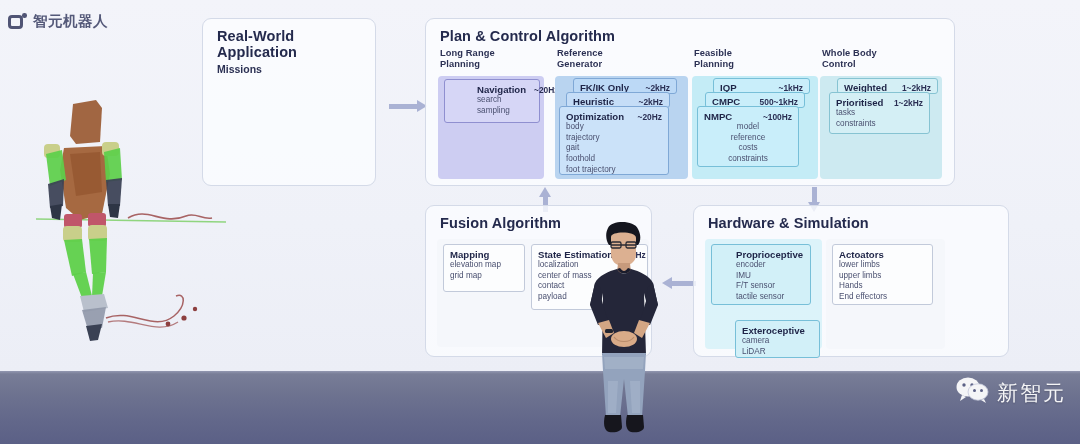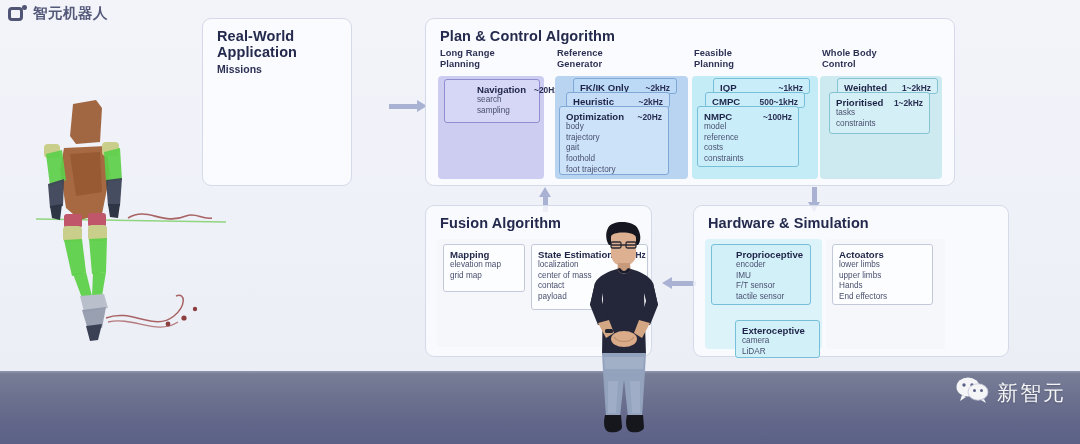--- a/index.html
+++ b/index.html
@@ -25,21 +25,21 @@
   }
 
   
   #slide {
     position: absolute; left: 0px; top: 0px; width: 1080px; height: 372px;
     background: linear-gradient(180deg,#f3f4fa 0%, #eff1f8 60%, #eceef6 100%);
   }
 
   
   #brand {
-    position: absolute; left: 8px; top: 4px;
+    position: absolute; left: 8px; top: 12px;
     display: flex; align-items: center; gap: 6px;
     color: #3a3f63; opacity: .88;
   }
   #brand .mark {
     position: relative; width: 19px; height: 15px;
   }
   #brand .mark .ring {
     position:absolute; left:0; top:1px; width:15px; height:14px;
     border: 3.2px solid #3a3f63; border-radius: 4px;
   }
@@ -185,21 +185,21 @@
 
         <path d="M37 178 L50 176 L56 200 L46 202 Z" fill="#5ed04a" opacity=".95"></path>
         <path d="M57 177 L70 176 L66 200 L56 201 Z" fill="#5ed04a" opacity=".95"></path>
 
         <path d="M44 200 L68 198 L72 212 L48 216 Z" fill="#b9c0cc"></path>
         <path d="M46 214 L70 211 L66 232 L52 234 Z" fill="#8f97a8" opacity=".9"></path>
         <path d="M50 230 L66 228 L62 244 L54 245 Z" fill="#3a4154"></path>
       </svg>
     </div>
 
-    <div class="card" style="left:202px; top:18px; width:150px; height:168px;">
+    <div class="card" style="left:202px; top:18px; width:174px; height:168px;">
       <div class="card-title">Real-World Application</div>
       <div class="card-sub" style="top:44px;">Missions</div>
 
     </div>
 
     <div class="arrow right" style="left:389px; top:100px; width:38px; height:13px;">
       <span class="shaft"></span>
         <span class="head"></span>
     </div>
 
@@ -253,21 +253,21 @@
           <span>IQP</span>
           <span class="hz">~1kHz</span>
         </div>
       </div>
       <div class="box t-cyan-box" style="left:279px; top:73px; width:100px; height:16px;">
         <div class="hd" style="margin-top:-1px;">
           <span>CMPC</span>
           <span class="hz">500~1kHz</span>
         </div>
       </div>
-      <div class="box t-cyan-box" style="left:271px; top:87px; width:102px; height:61px;">
+      <div class="box t-cyan-box" style="left:271px; top:87px; width:102px; height:61px;text-align:center;">
         <div class="hd">
           <span>NMPC</span>
           <span class="hz">~100Hz</span>
         </div>
         <div class="li">model</div>
         <div class="li">reference</div>
         <div class="li">costs</div>
         <div class="li">constraints</div>
       </div>
 

